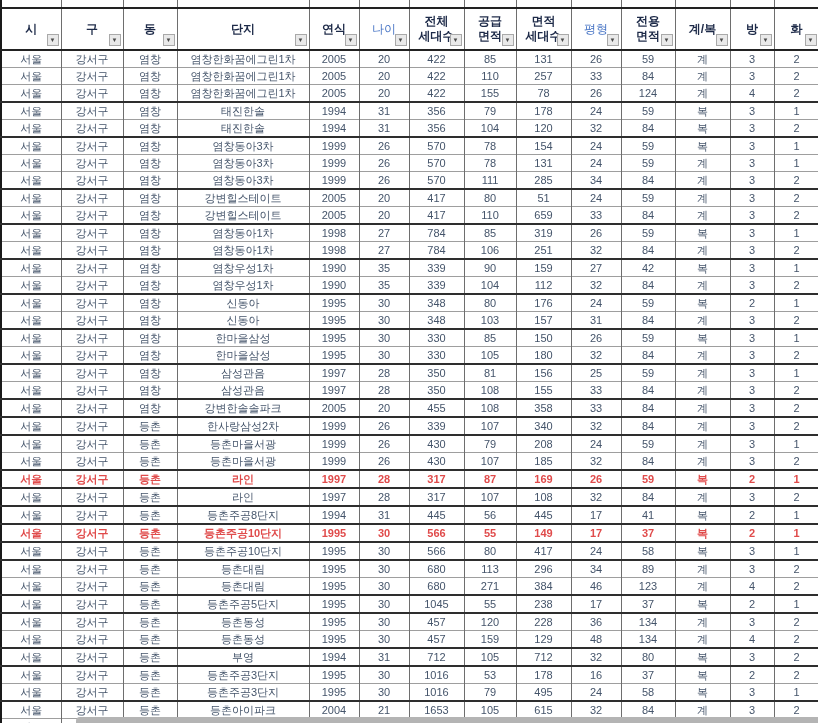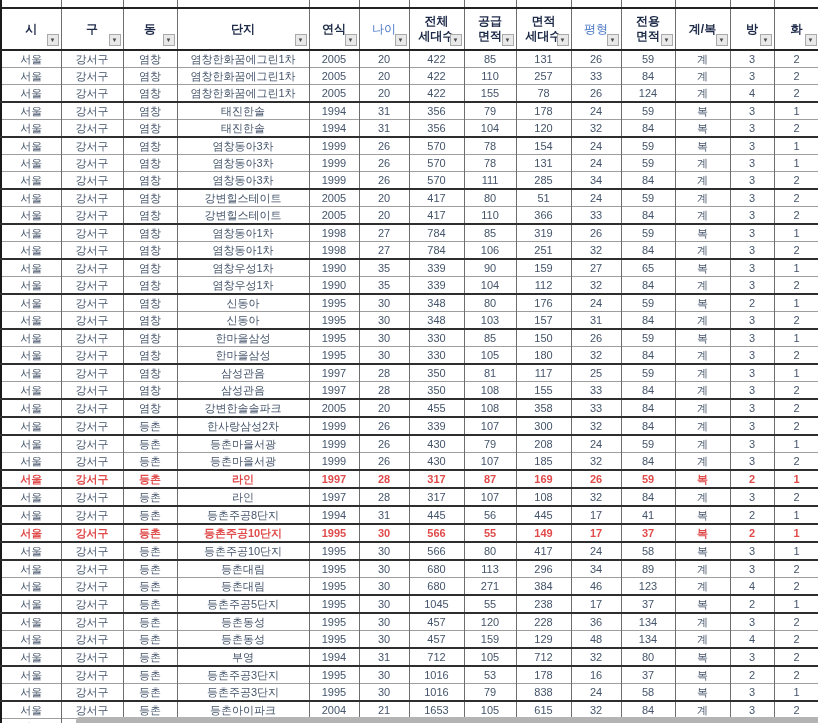--- a/index.html
+++ b/index.html
@@ -317,21 +317,21 @@
       </tr>
       <tr>
         <td>서울</td>
         <td>강서구</td>
         <td>염창</td>
         <td>강변힐스테이트</td>
         <td>2005</td>
         <td>20</td>
         <td>417</td>
         <td>110</td>
-        <td>366</td>
+        <td>659</td>
         <td>33</td>
         <td>84</td>
         <td>계</td>
         <td>3</td>
         <td>2</td>
       </tr>
       <tr class="group-start">
         <td>서울</td>
         <td>강서구</td>
         <td>염창</td>
@@ -367,21 +367,21 @@
         <td>서울</td>
         <td>강서구</td>
         <td>염창</td>
         <td>염창우성1차</td>
         <td>1990</td>
         <td>35</td>
         <td>339</td>
         <td>90</td>
         <td>159</td>
         <td>27</td>
-        <td>65</td>
+        <td>42</td>
         <td>복</td>
         <td>3</td>
         <td>1</td>
       </tr>
       <tr>
         <td>서울</td>
         <td>강서구</td>
         <td>염창</td>
         <td>염창우성1차</td>
         <td>1990</td>
@@ -461,21 +461,21 @@
       </tr>
       <tr class="group-start">
         <td>서울</td>
         <td>강서구</td>
         <td>염창</td>
         <td>삼성관음</td>
         <td>1997</td>
         <td>28</td>
         <td>350</td>
         <td>81</td>
-        <td>117</td>
+        <td>156</td>
         <td>25</td>
         <td>59</td>
         <td>계</td>
         <td>3</td>
         <td>1</td>
       </tr>
       <tr>
         <td>서울</td>
         <td>강서구</td>
         <td>염창</td>
@@ -509,21 +509,21 @@
       </tr>
       <tr class="group-start">
         <td>서울</td>
         <td>강서구</td>
         <td>등촌</td>
         <td>한사랑삼성2차</td>
         <td>1999</td>
         <td>26</td>
         <td>339</td>
         <td>107</td>
-        <td>300</td>
+        <td>340</td>
         <td>32</td>
         <td>84</td>
         <td>계</td>
         <td>3</td>
         <td>2</td>
       </tr>
       <tr class="group-start">
         <td>서울</td>
         <td>강서구</td>
         <td>등촌</td>
@@ -749,21 +749,21 @@
       </tr>
       <tr>
         <td>서울</td>
         <td>강서구</td>
         <td>등촌</td>
         <td>등촌주공3단지</td>
         <td>1995</td>
         <td>30</td>
         <td>1016</td>
         <td>79</td>
-        <td>838</td>
+        <td>495</td>
         <td>24</td>
         <td>58</td>
         <td>복</td>
         <td>3</td>
         <td>1</td>
       </tr>
       <tr class="group-start">
         <td>서울</td>
         <td>강서구</td>
         <td>등촌</td>

